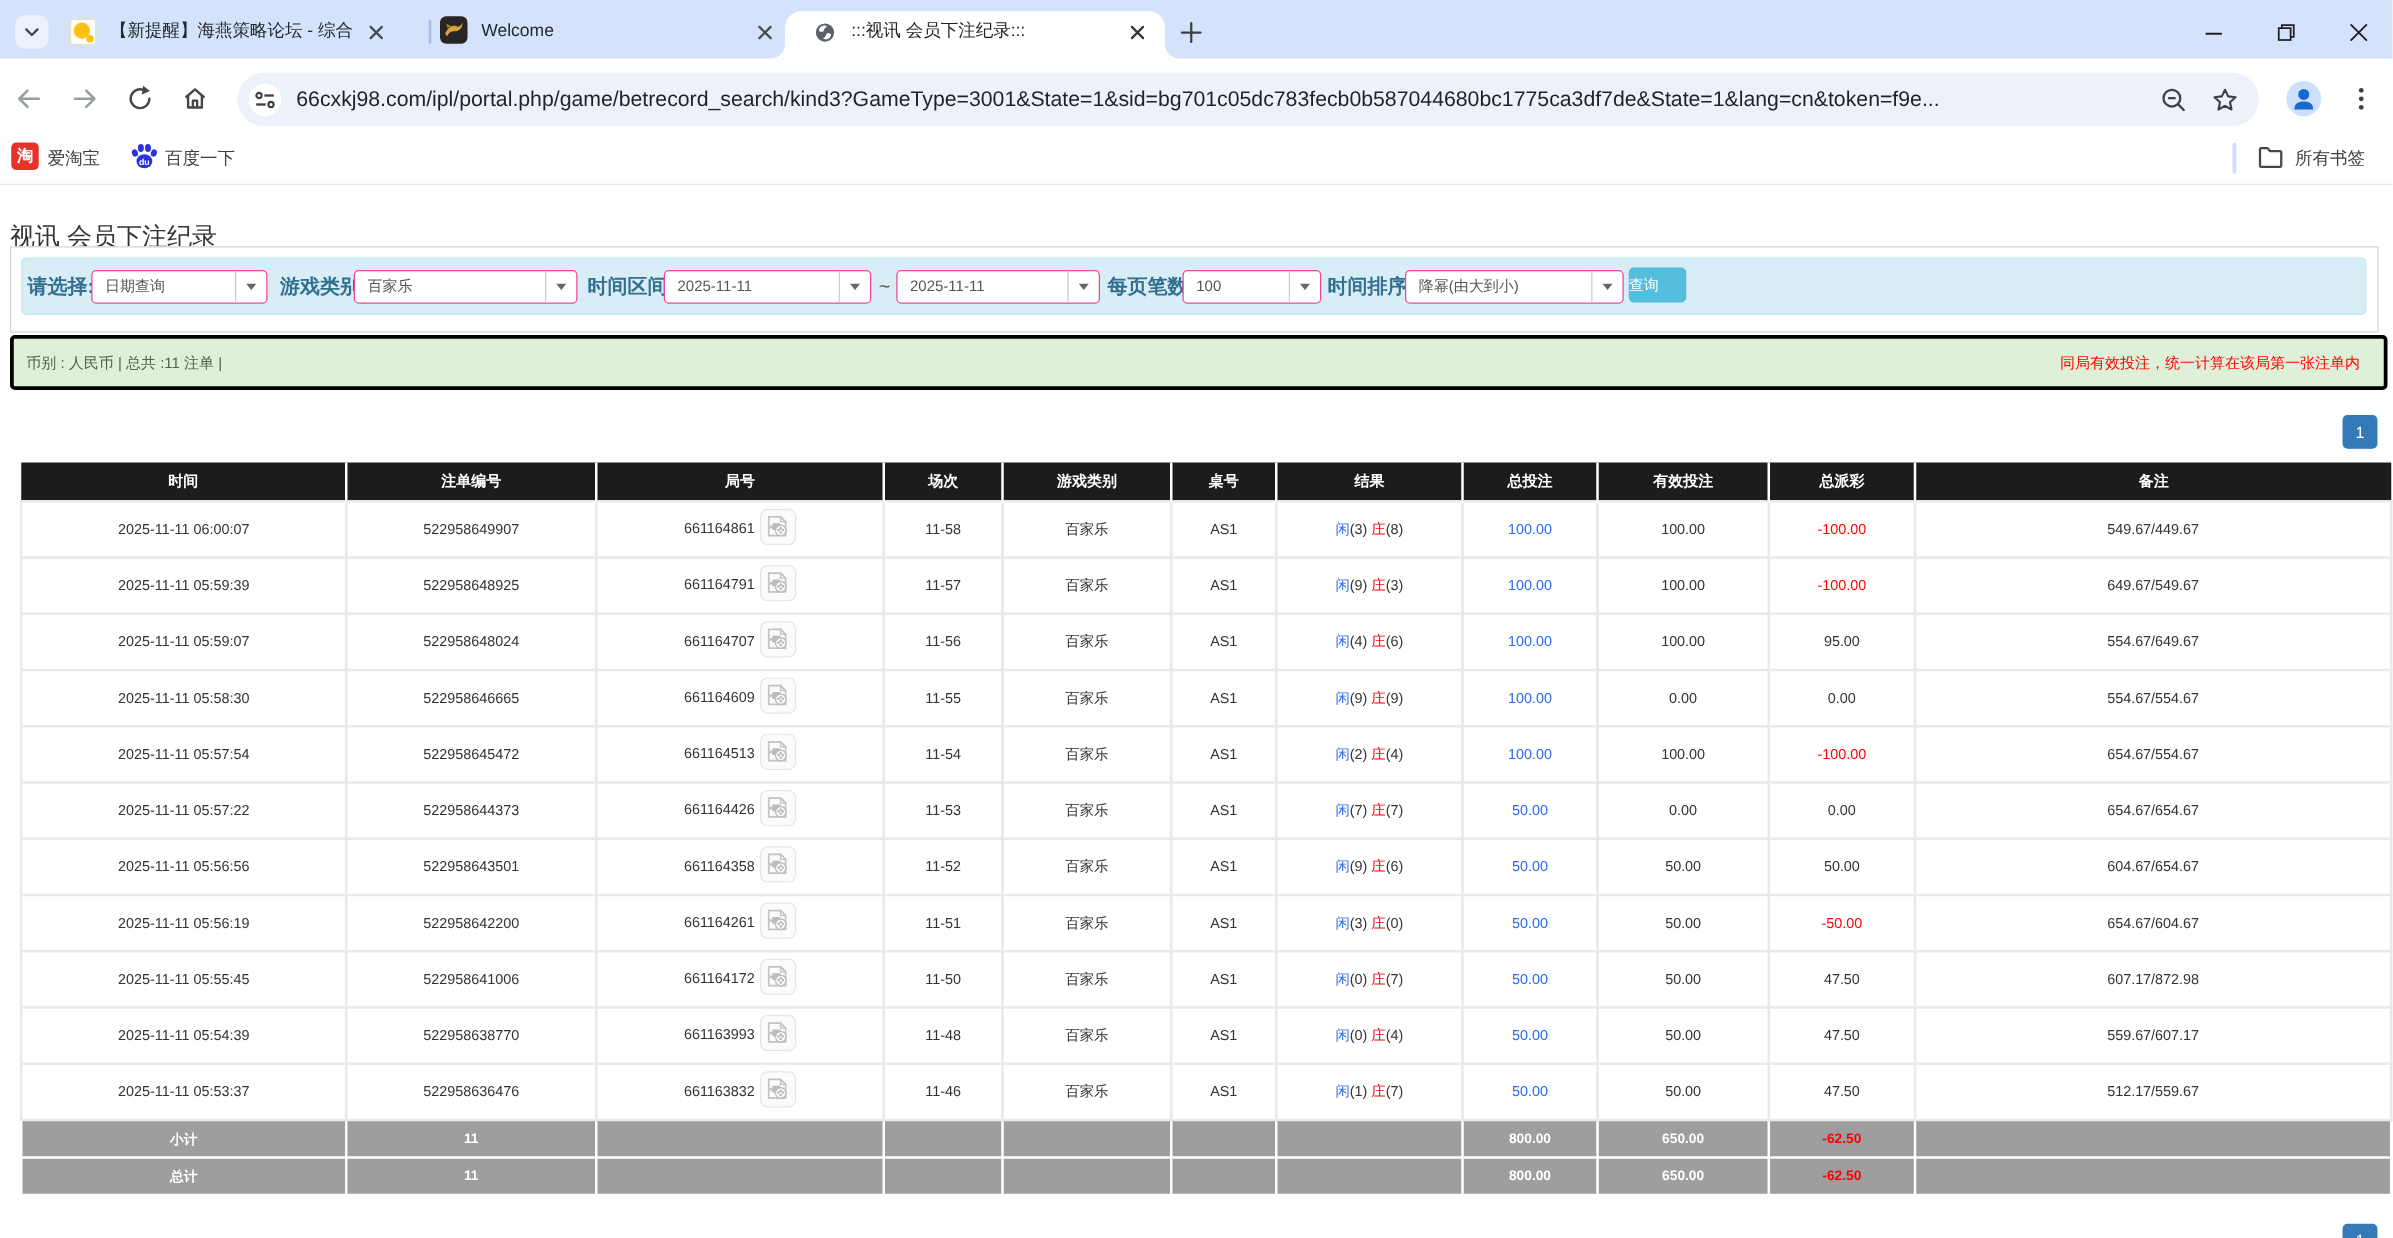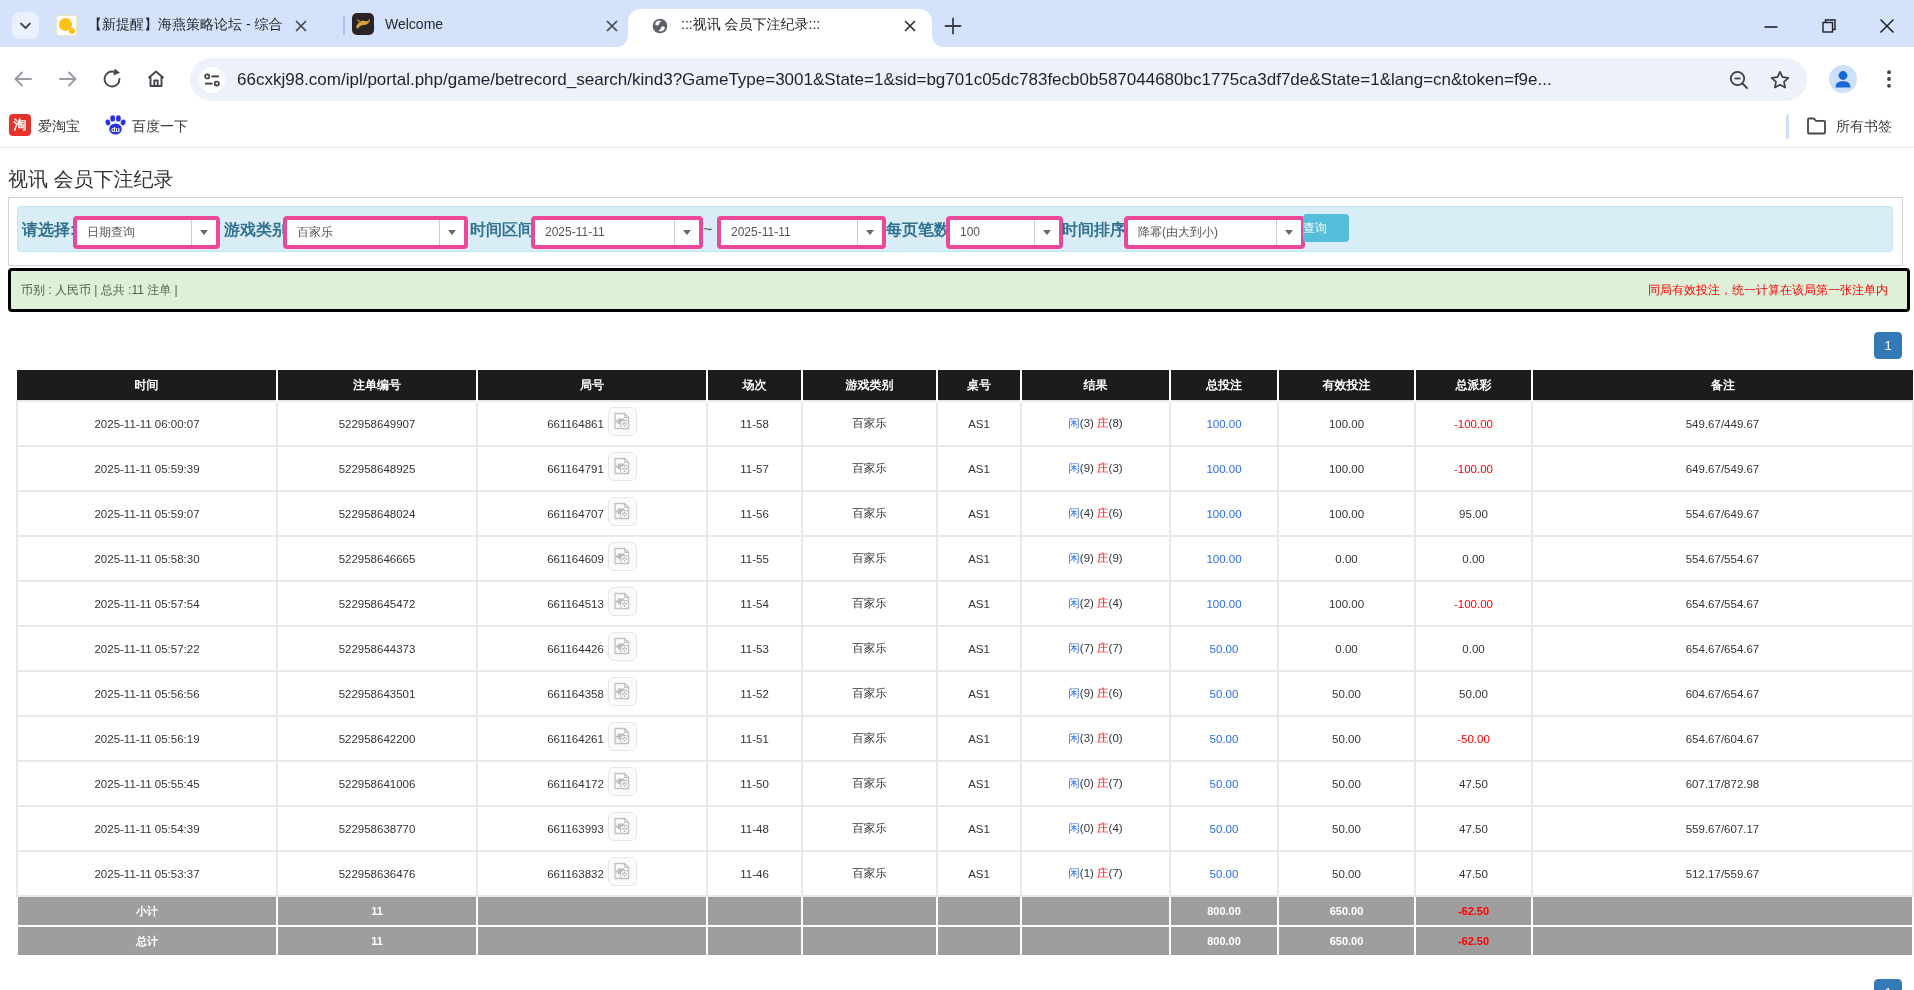--- a/index.html
+++ b/index.html
@@ -20,25 +20,25 @@
 #pillcirc{position:absolute;left:199px;top:67px;width:26px;height:26px;border-radius:50%;background:#fff}
 #urltext{position:absolute;left:237px;top:58px;height:43px;line-height:43px;width:1480px;overflow:hidden;font-size:17px;color:#1f2125;white-space:nowrap}
 #avatar{position:absolute;left:1829px;top:65px;width:28px;height:28px;border-radius:50%;background:#cde0fb}
 
 #bookbar{position:absolute;left:0;top:105px;width:1914px;height:42px;background:#fff;border-bottom:1px solid #e9e9e9}
 .bktext{position:absolute;top:105px;height:42px;line-height:42px;font-size:14px;color:#3c4043;white-space:nowrap}
 #tb-ico{position:absolute;left:9px;top:114px;width:22px;height:22px;background:#e6332a;border-radius:4px;color:#fff;font-size:13px;font-weight:bold;text-align:center;line-height:22px}
 #bksep{position:absolute;left:1786px;top:114px;width:3px;height:25px;background:#cfdffa;border-radius:2px}
 
 #page{position:absolute;left:0;top:148px;width:1914px;height:842px;background:#fff}
-#ptitle{position:absolute;left:8px;top:18px;font-size:20px;color:#333}
+#ptitle{position:absolute;left:8px;top:28px;font-size:20px;color:#333}
 #fbox{position:absolute;left:8px;top:49px;width:1893px;height:67px;border:1px solid #d3d3d3;background:#fff}
 #fbar{position:absolute;left:8px;top:8px;width:1874px;height:44px;background:#d9edf7;border:1px solid #bce8f1;border-radius:4px}
 .flab{position:absolute;top:0;height:46px;line-height:46px;font-size:16px;font-weight:bold;color:#31708f;white-space:nowrap}
-.sel{position:absolute;top:9px;height:25px;background:#fff;border:4px solid #ec4899;border-radius:4px}
+.sel{position:absolute;top:9px;height:25px;background:#fff;border:1px solid #ec4899;border-radius:4px}
 .sel .txt{position:absolute;left:10px;top:0;height:25px;line-height:25px;font-size:12px;color:#555;white-space:nowrap}
 .sel .arr{position:absolute;right:0;top:0;width:24px;height:25px;border-left:1px solid #ccc}
 .sel .arr:after{content:"";position:absolute;left:8px;top:10px;border:4px solid transparent;border-top:5px solid #666}
 #qbtn{position:absolute;left:1285px;top:7px;width:46px;height:28px;background:#54bedc;border-radius:4px;color:#fff;font-size:12px;line-height:28px}
 #gbar{position:absolute;left:8px;top:120px;width:1896px;height:38px;background:#dff0d8;border:3px solid #000000;border-radius:4px}
 #gbar .lt{position:absolute;left:10px;top:0;height:38px;line-height:38px;font-size:12px;color:#50614e}
 #gbar .rt{position:absolute;right:19px;top:0;height:38px;line-height:38px;font-size:12px;color:#f00}
 .pg1{position:absolute;background:#337ab7;border:1px solid #337ab7;border-radius:4px;color:#fff;font-size:13px;text-align:center}
 
 #tbl{position:absolute;left:16px;top:222px;border-collapse:collapse;table-layout:fixed}

